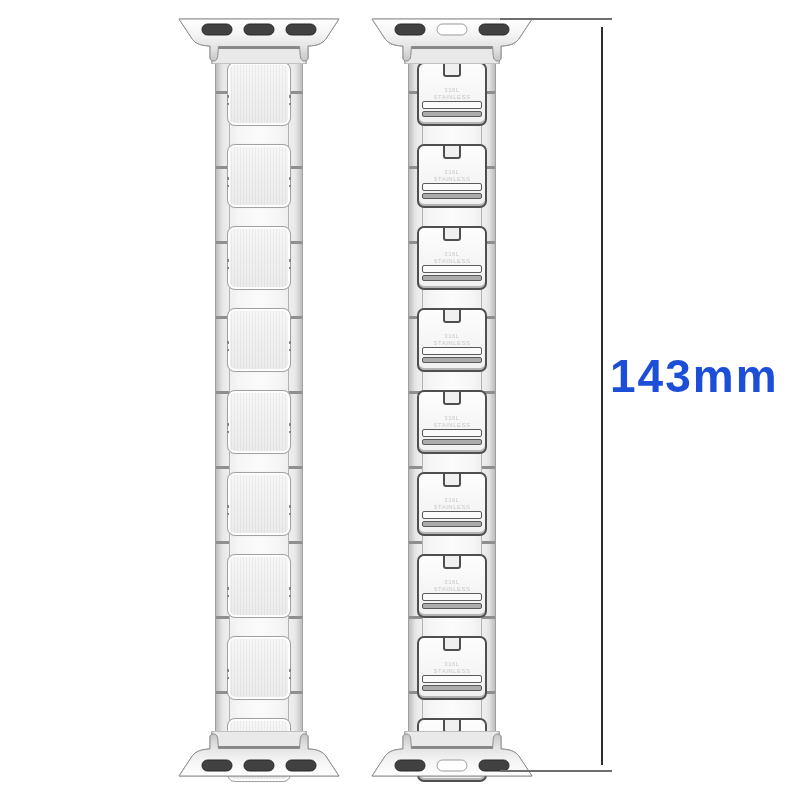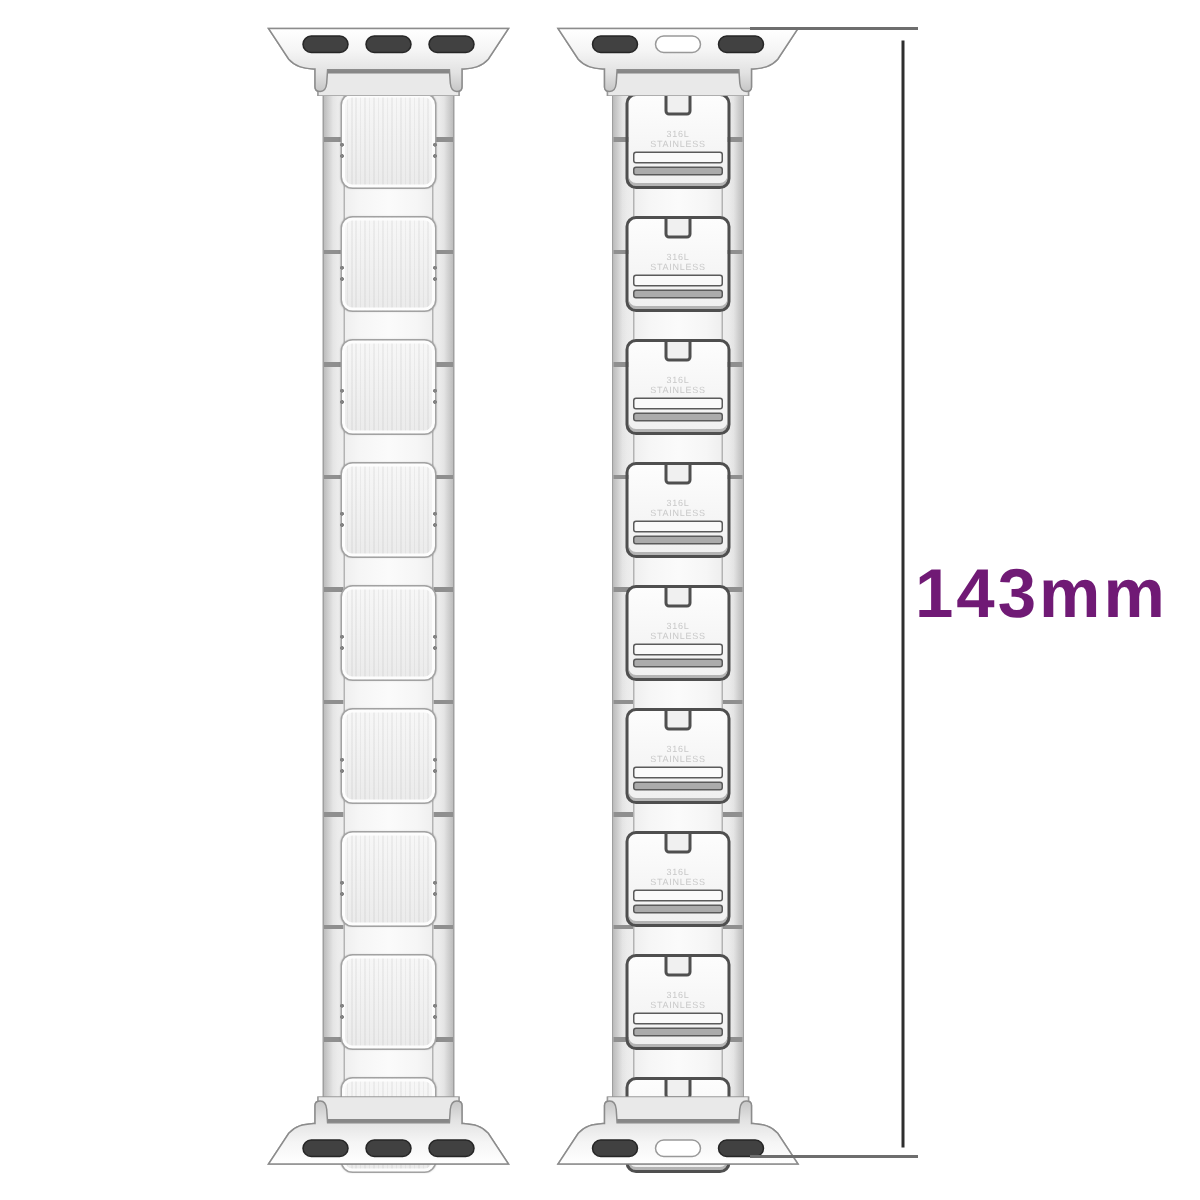--- a/index.html
+++ b/index.html
@@ -82,22 +82,22 @@
   .neck-shadow{fill:#5c5c5c;opacity:.7;}
   .slot-dark{fill:#414141;stroke:#262626;stroke-width:1;}
   .slot-light{fill:#ffffff;stroke:#999999;stroke-width:1;}
 
   
   .ext-line{position:absolute;left:500px;width:112px;height:2px;background:#6e6e6e;}
   .ext-top{top:18px;}
   .ext-bottom{top:770px;}
   .dim-vline{position:absolute;left:601px;top:27px;width:2px;height:738px;background:#2e2e2e;}
   .dim-label{
-    position:absolute;left:610px;top:368px;
-    font-size:46px;font-weight:700;letter-spacing:2px;color:#701a75;
+    position:absolute;left:610px;top:349px;
+    font-size:46px;font-weight:700;letter-spacing:2px;color:#1d4ed8;
   }
 </style>
 </head>
 <body>
 
 <svg width="0" height="0" style="position:absolute" aria-hidden="true">
   <defs>
     <linearGradient id="lugGrad" x1="0" y1="0" x2="0" y2="1">
       <stop offset="0" stop-color="#ffffff"></stop>
       <stop offset="0.35" stop-color="#f5f5f5"></stop>

